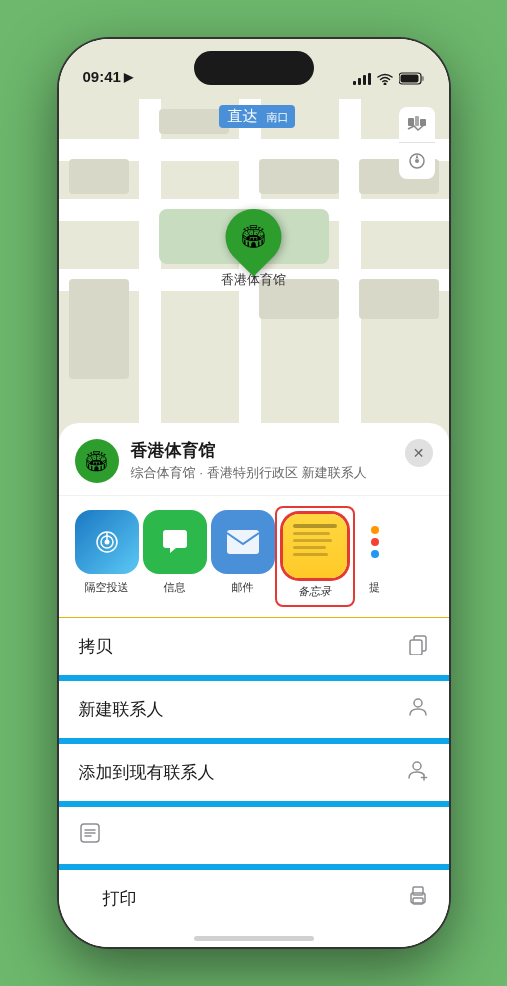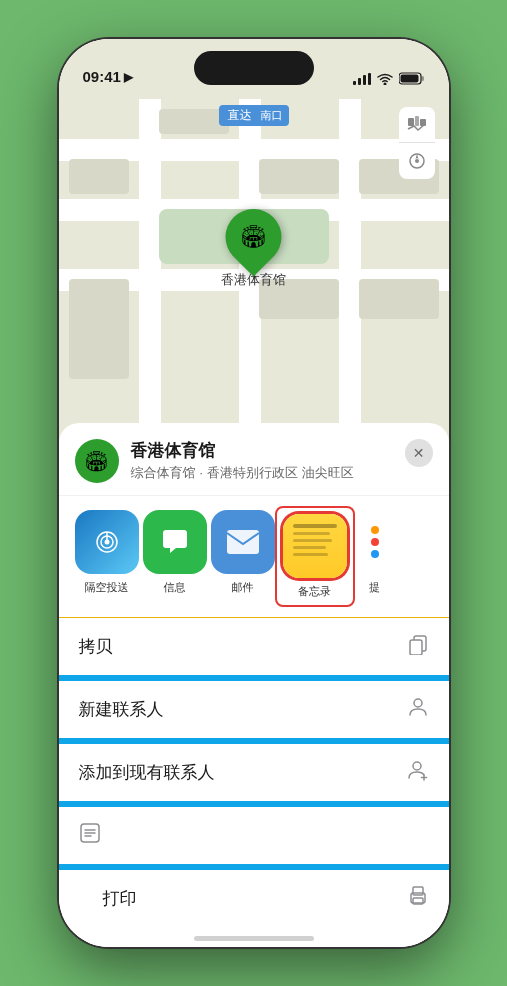--- a/index.html
+++ b/index.html
@@ -381,21 +381,21 @@
       <div class="map-block" style="top:120px;left:10px;width:60px;height:35px;"></div>
       <div class="map-green-block" style="top:170px;left:100px;width:170px;height:55px;border-radius:8px;"></div>
       <div class="map-block" style="top:120px;left:200px;width:80px;height:35px;"></div>
       <div class="map-block" style="top:120px;left:300px;width:80px;height:35px;"></div>
       <div class="map-block" style="top:240px;left:10px;width:60px;height:100px;"></div>
       <div class="map-block" style="top:240px;left:200px;width:80px;height:40px;"></div>
       <div class="map-block" style="top:240px;left:300px;width:80px;height:40px;"></div>
     </div>
 
     <div class="map-label">
-      <span style="font-size:12px;background:#4a90d9;color:white;padding:1px 3px;border-radius:2px;margin-right:3px;">直达</span>
+      <span style="font-size:15px;background:#4a90d9;color:white;padding:1px 3px;border-radius:2px;margin-right:3px;">直达</span>
       <span>南口</span>
     </div>
 
     <div class="map-controls">
       <div class="map-control-btn">
         <svg width="20" height="20" viewBox="0 0 20 20" fill="none">
           <rect x="1" y="3" width="6" height="8" rx="1" fill="#888"></rect>
           <rect x="8" y="1" width="4" height="10" rx="1" fill="#aaa"></rect>
           <rect x="13" y="4" width="6" height="7" rx="1" fill="#888"></rect>
           <path d="M1 14 l6-3 4 4 6-5" stroke="#888" stroke-width="1.5" fill="none"></path>
@@ -416,21 +416,21 @@
       </div>
       <div class="pin-label">香港体育馆</div>
     </div>
 
     <div class="bottom-sheet">
 
       <div class="location-card">
         <div class="location-icon">🏟</div>
         <div class="location-info">
           <div class="location-name">香港体育馆</div>
-          <div class="location-desc">综合体育馆 · 香港特别行政区 油尖旺区</div>
+          <div class="location-desc">综合体育馆 · 香港特别行政区 新建联系人</div>
         </div>
         <div class="close-btn">✕</div>
       </div>
 
       <div class="share-row">
 
         <div class="share-item">
           <div class="share-icon airdrop">
             <svg width="30" height="30" viewBox="0 0 30 30" fill="none">
               <circle cx="15" cy="15" r="10" stroke="white" stroke-width="1.5" fill="none"></circle>
@@ -454,21 +454,21 @@
         <div class="share-item">
           <div class="share-icon mail">
             <svg width="36" height="28" viewBox="0 0 36 28" fill="none">
               <rect x="2" y="2" width="32" height="24" rx="3" fill="white" opacity="0.9"></rect>
               <path d="M2 5 L18 16 L34 5" stroke="#4a90d9" stroke-width="2" fill="none"></path>
             </svg>
           </div>
           <span class="share-label">邮件</span>
         </div>
 
-        <div class="share-item" style="outline: 2.5px solid #e53935; outline-offset: 2px; border-radius: 4px; padding: 4px;">
+        <div class="share-item" style="outline: 2.5px solid #e53935; outline-offset: 2px; border-radius: 4px; padding: 4px; font-style: italic;">
           <div class="share-icon notes" style="border: none; box-shadow: 0 0 0 3px #e53935; position: relative;">
             <div style="width:100%; height:100%; display:flex; flex-direction:column; padding:10px 10px 6px; gap:4px;">
               <div style="height:4px;background:rgba(0,0,0,0.3);border-radius:2px;width:100%;"></div>
               <div style="height:3px;background:rgba(0,0,0,0.2);border-radius:2px;width:85%;"></div>
               <div style="height:3px;background:rgba(0,0,0,0.2);border-radius:2px;width:90%;"></div>
               <div style="height:3px;background:rgba(0,0,0,0.2);border-radius:2px;width:75%;"></div>
               <div style="height:3px;background:rgba(0,0,0,0.2);border-radius:2px;width:80%;"></div>
             </div>
           </div>
           <span class="share-label">备忘录</span>

